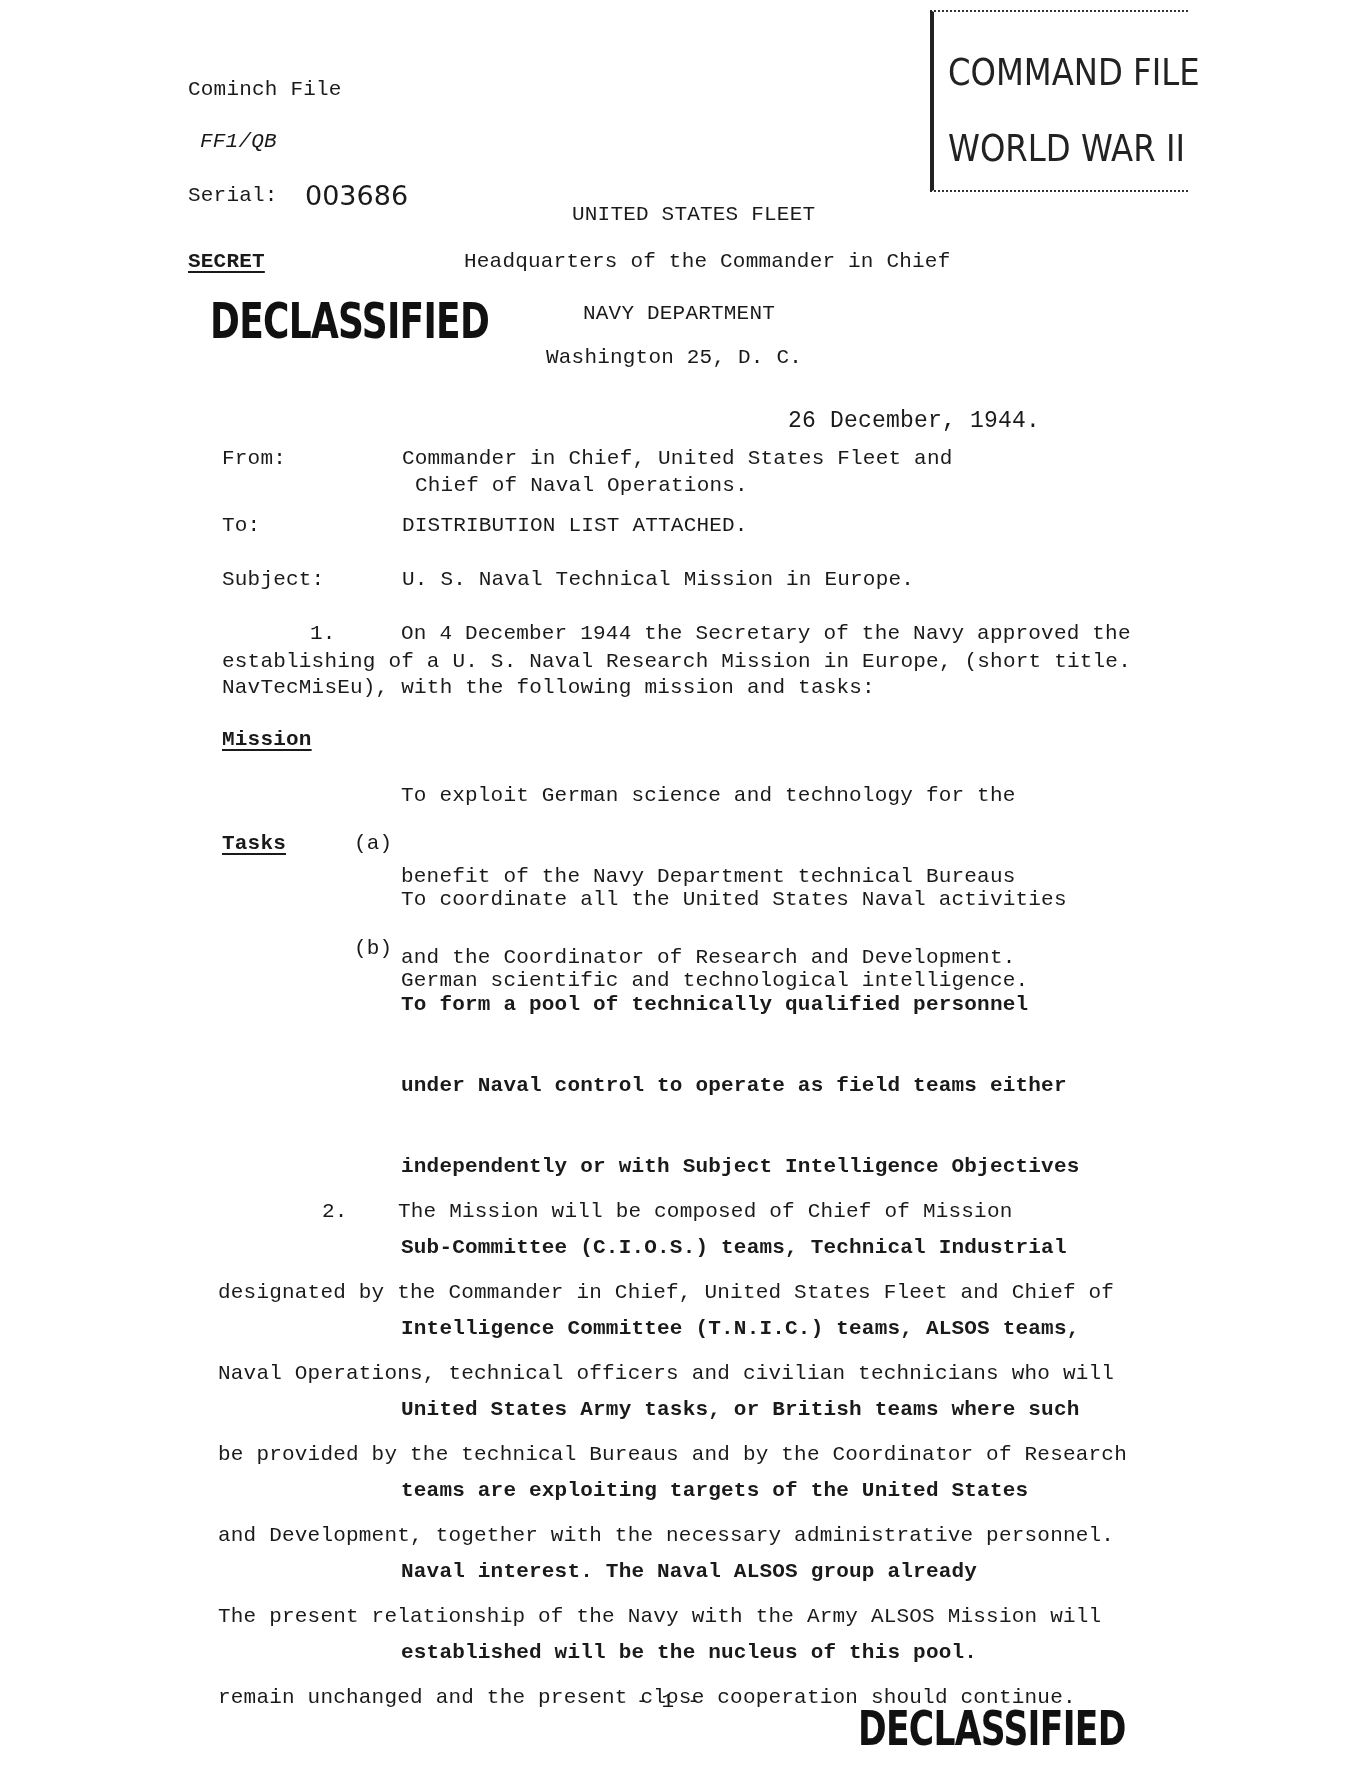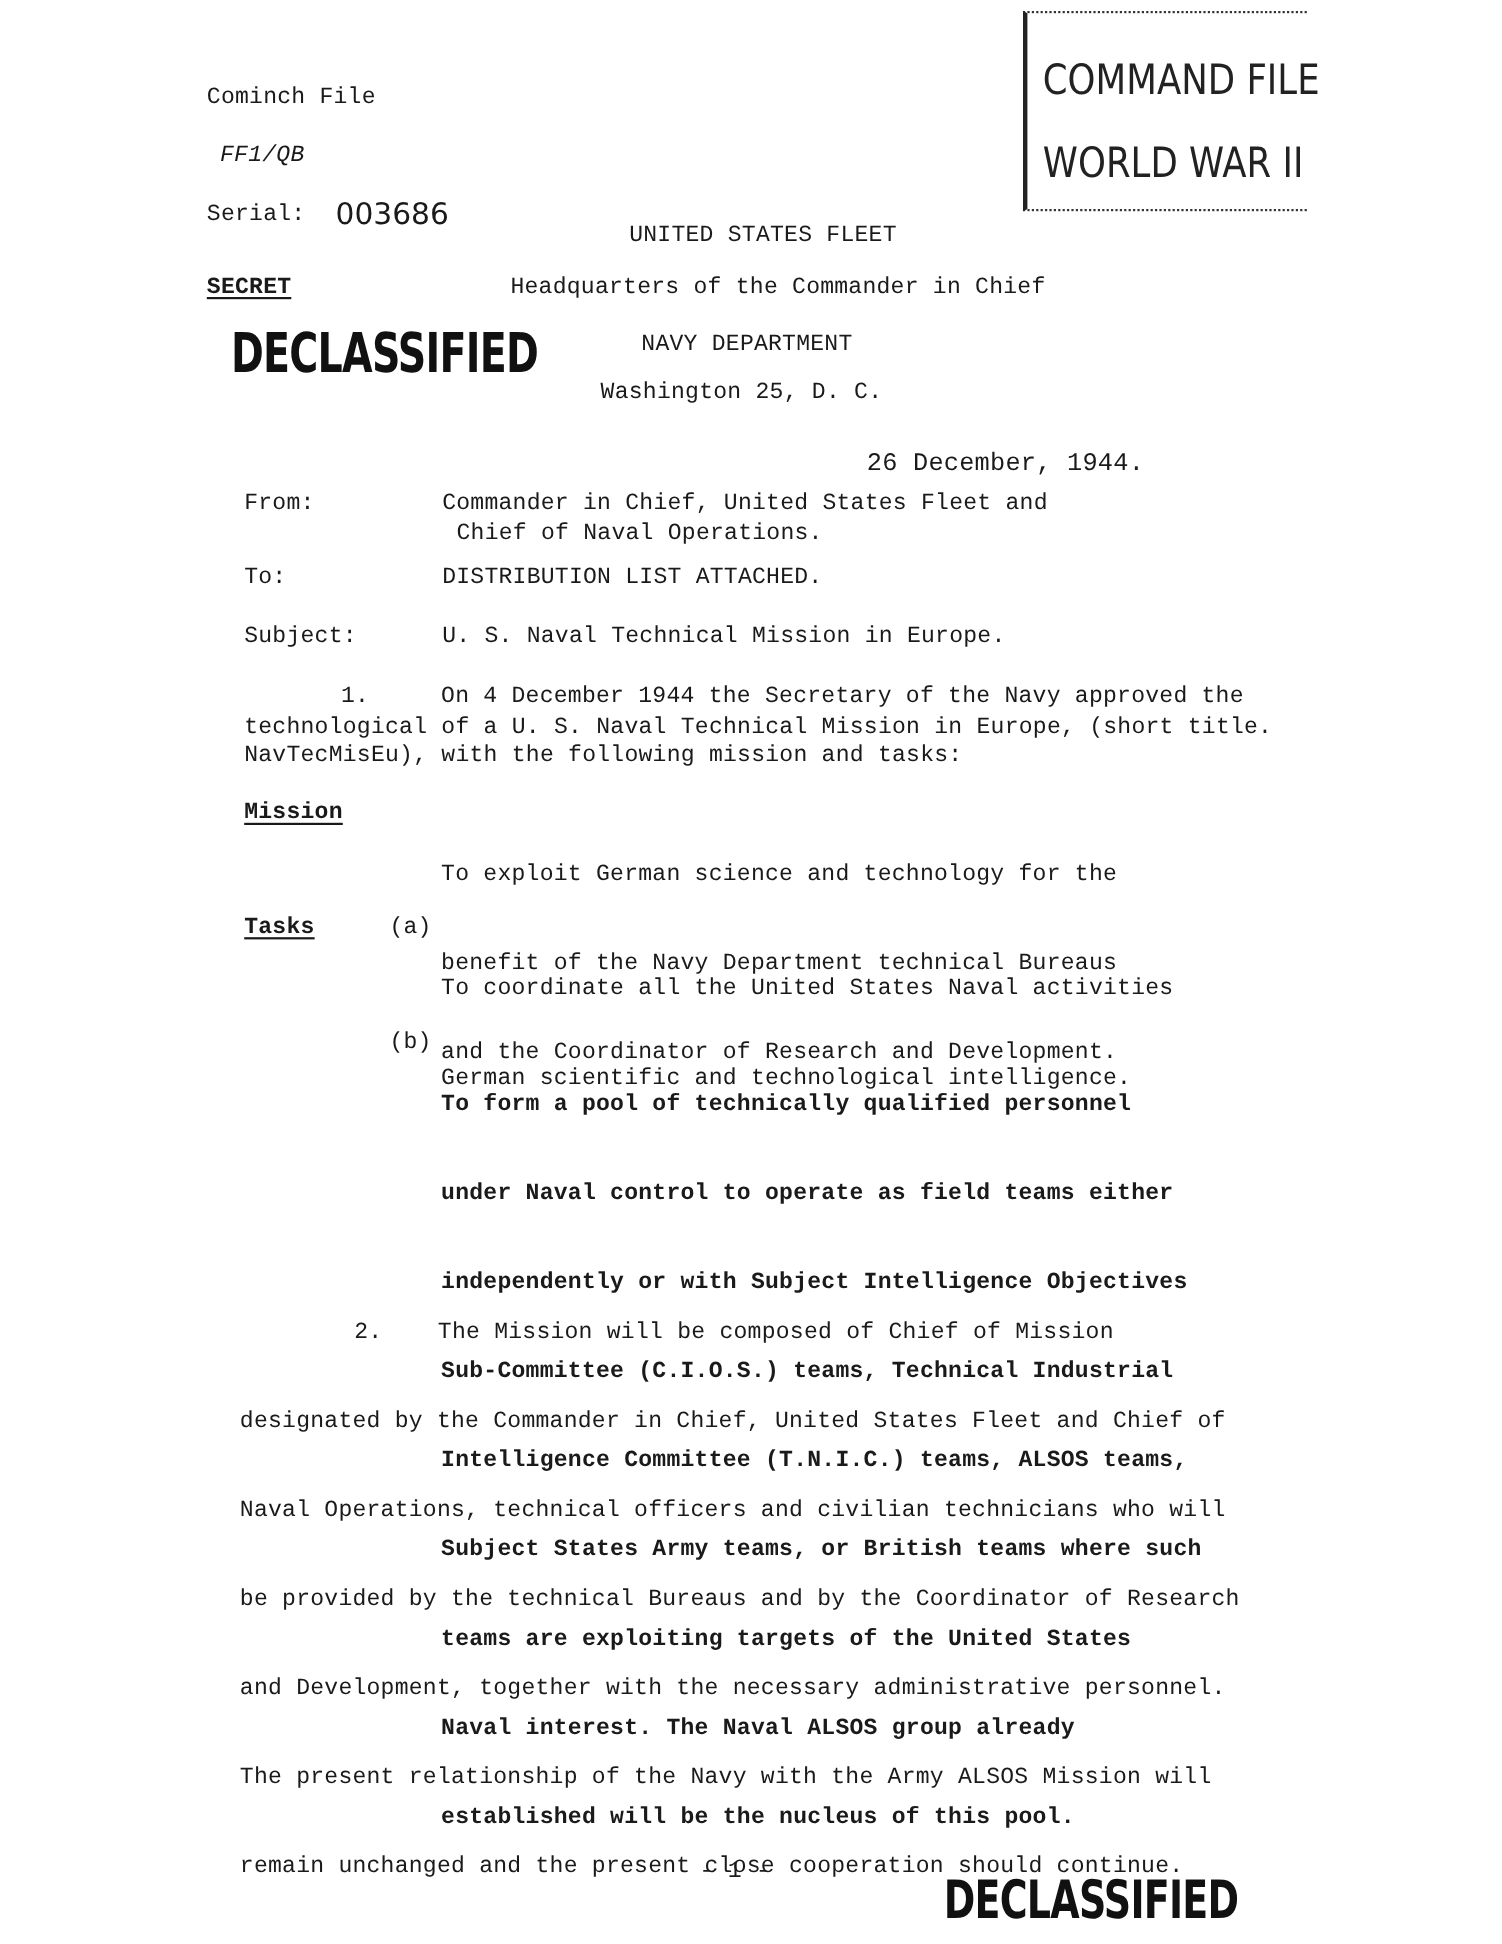--- a/index.html
+++ b/index.html
@@ -43,21 +43,21 @@
 <div class="abs tw" style="left:222px;top:447px;">From:</div>
 <div class="abs tw" style="left:402px;top:447px;">Commander in Chief, United States Fleet and</div>
 <div class="abs tw" style="left:415px;top:474px;">Chief of Naval Operations.</div>
 <div class="abs tw" style="left:222px;top:514px;">To:</div>
 <div class="abs tw" style="left:402px;top:514px;">DISTRIBUTION LIST ATTACHED.</div>
 <div class="abs tw" style="left:222px;top:568px;">Subject:</div>
 <div class="abs tw" style="left:402px;top:568px;">U. S. Naval Technical Mission in Europe.</div>
 
 <div class="abs tw" style="left:310px;top:622px;">1.</div>
 <div class="abs tw" style="left:401px;top:622px;">On 4 December 1944 the Secretary of the Navy approved the</div>
-<div class="abs tw" style="left:222px;top:650px;">technological of a U. S. Naval Technical Mission in Europe, (short title.</div>
+<div class="abs tw" style="left:222px;top:650px;">establishing of a U. S. Naval Research Mission in Europe, (short title.</div>
 <div class="abs tw" style="left:222px;top:676px;">NavTecMisEu), with the following mission and tasks:</div>
 
 <div class="abs tw bold ul" style="left:222px;top:728px;text-decoration:underline;">Mission</div>
 <div class="abs tw para-line" style="left:401px;top:728px;">
   <div>To exploit German science and technology for the</div>
   <div>benefit of the Navy Department technical Bureaus</div>
   <div>and the Coordinator of Research and Development.</div>
 </div>
 
 <div class="abs tw bold ul" style="left:222px;top:832px;">Tasks</div>
@@ -67,21 +67,21 @@
   <div>German scientific and technological intelligence.</div>
 </div>
 
 <div class="abs tw" style="left:354px;top:937px;">(b)</div>
 <div class="abs tw para-line bold" style="left:401px;top:937px;">
   <div>To form a pool of technically qualified personnel</div>
   <div>under Naval control to operate as field teams either</div>
   <div>independently or with Subject Intelligence Objectives</div>
   <div>Sub-Committee (C.I.O.S.) teams, Technical Industrial</div>
   <div>Intelligence Committee (T.N.I.C.) teams, ALSOS teams,</div>
-  <div>Subject States Army teams, or British teams where such</div>
+  <div>United States Army tasks, or British teams where such</div>
   <div>teams are exploiting targets of the United States</div>
   <div>Naval interest. The Naval ALSOS group already</div>
   <div>established will be the nucleus of this pool.</div>
 </div>
 
 <div class="abs tw" style="left:322px;top:1200px;">2.</div>
 <div class="abs tw" style="left:398px;top:1200px;">The Mission will be composed of Chief of Mission</div>
 <div class="abs tw para-line" style="left:218px;top:1225px;">
   <div>designated by the Commander in Chief, United States Fleet and Chief of</div>
   <div>Naval Operations, technical officers and civilian technicians who will</div>

